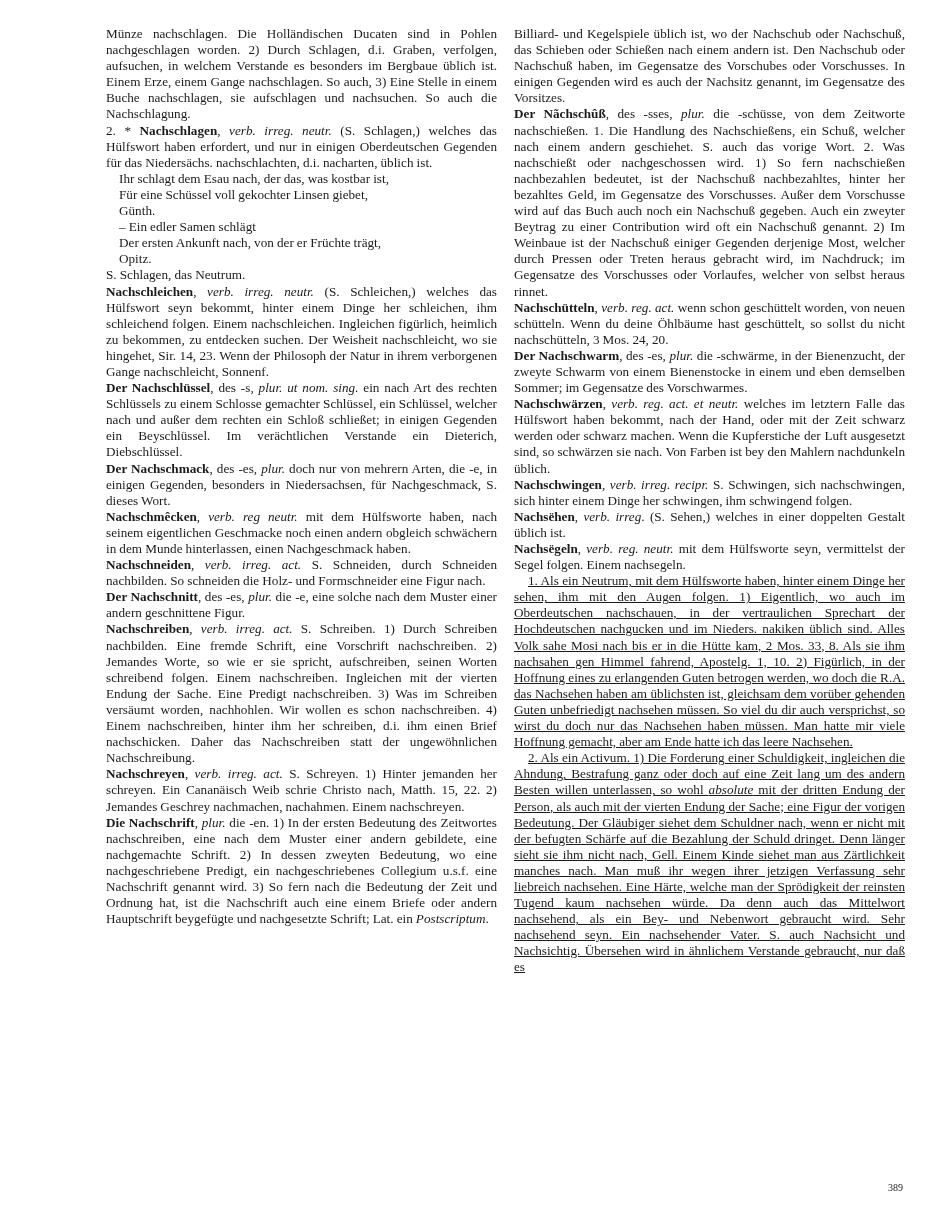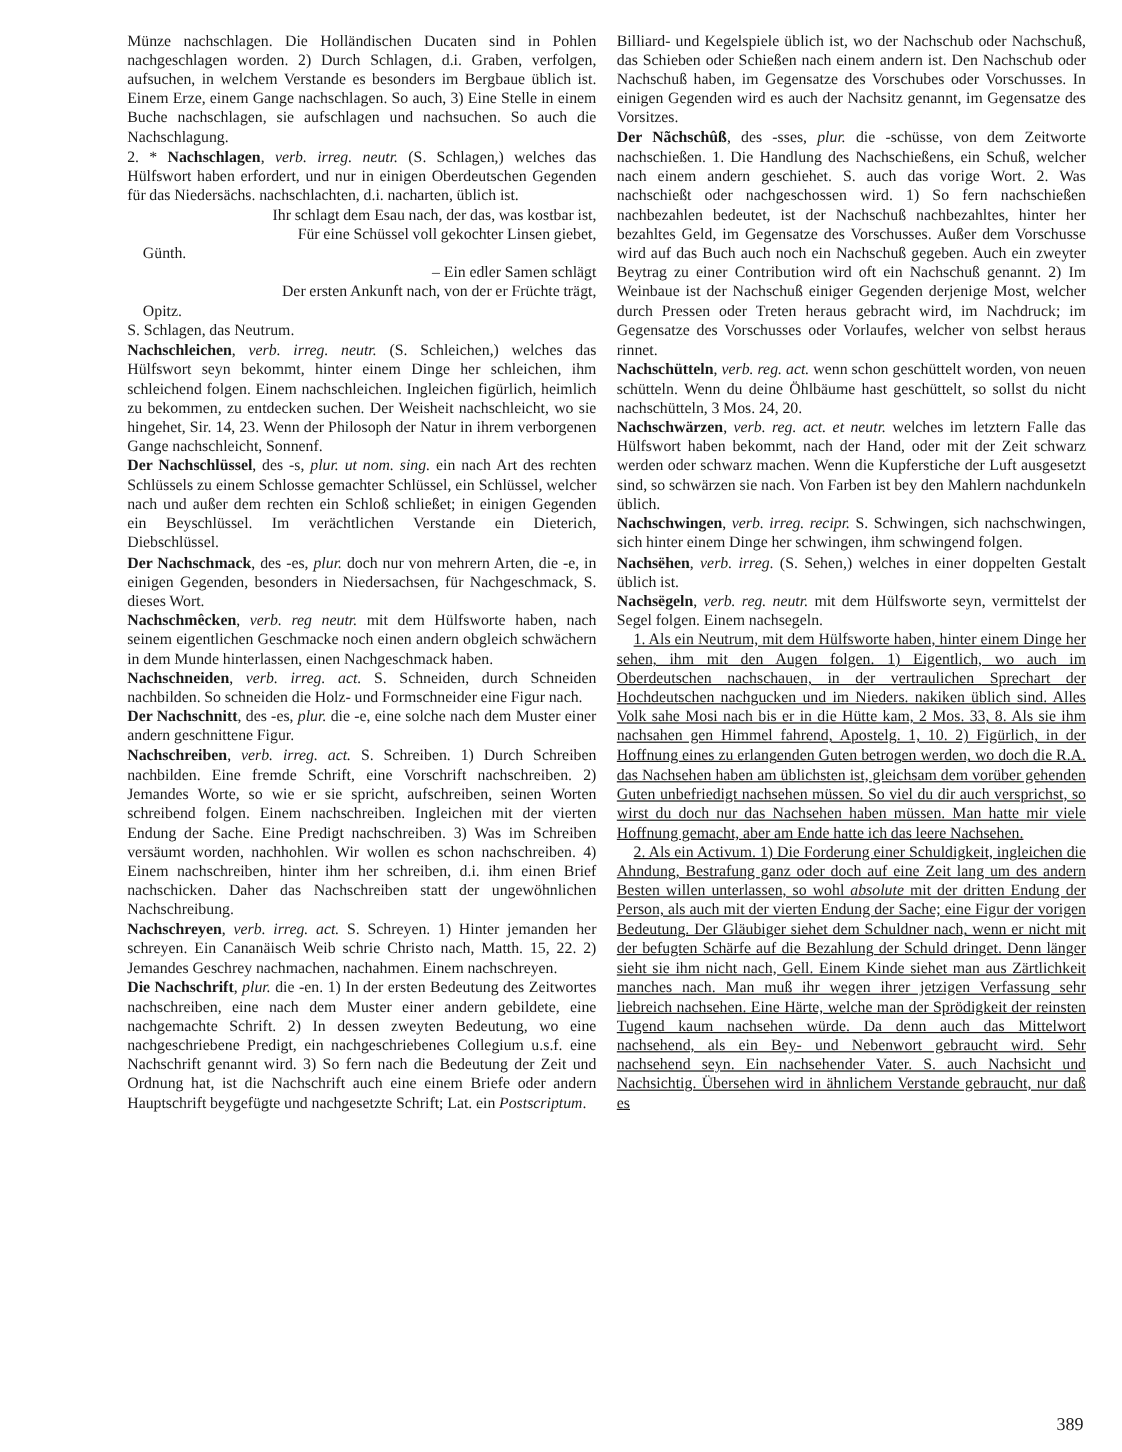--- a/index.html
+++ b/index.html
@@ -44,31 +44,31 @@
     text-indent: 14px;
     text-decoration: underline;
   }
   .bold { font-weight: bold; }
   .ital { font-style: italic; }
   .verse {
     margin: 0 0 0 13px;
     text-align: left;
   }
   .verse .vline {
-    text-align: right;
+    text-align: left;
   }
   .verse .vline.vright {
     text-align: left;
     padding-right: 2px;
   }
   .footer {
     position: absolute;
     right: 32px;
     bottom: 14px;
-    font-size: 15px;
+    font-size: 10px;
     line-height: 16px;
   }
 </style>
 </head>
 <body>
 
 <div class="page">
   <div class="columns">
     <div class="col">
         <p class="para"><span>Münze nachschlagen. Die Holländischen Ducaten sind in Pohlen nachgeschlagen worden. 2) Durch Schlagen, d.i. Graben, verfolgen, aufsuchen, in welchem Verstande es besonders im Bergbaue üblich ist. Einem Erze, einem Gange nachschlagen. So auch, 3) Eine Stelle in einem Buche nachschlagen, sie aufschlagen und nachsuchen. So auch die Nachschlagung.</span></p>
@@ -89,20 +89,21 @@
         <p class="para"><span class="bold">Nachschneiden</span><span>, </span><span class="ital">verb. irreg. act.</span><span> S. Schneiden, durch Schneiden nachbilden. So schneiden die Holz- und Formschneider eine Figur nach.</span></p>
         <p class="para"><span class="bold">Der Nachschnitt</span><span>, des -es, </span><span class="ital">plur.</span><span> die -e, eine solche nach dem Muster einer andern geschnittene Figur.</span></p>
         <p class="para"><span class="bold">Nachschreiben</span><span>, </span><span class="ital">verb. irreg. act.</span><span> S. Schreiben. 1) Durch Schreiben nachbilden. Eine fremde Schrift, eine Vorschrift nachschreiben. 2) Jemandes Worte, so wie er sie spricht, aufschreiben, seinen Worten schreibend folgen. Einem nachschreiben. Ingleichen mit der vierten Endung der Sache. Eine Predigt nachschreiben. 3) Was im Schreiben versäumt worden, nachhohlen. Wir wollen es schon nachschreiben. 4) Einem nachschreiben, hinter ihm her schreiben, d.i. ihm einen Brief nachschicken. Daher das Nachschreiben statt der ungewöhnlichen Nachschreibung.</span></p>
         <p class="para"><span class="bold">Nachschreyen</span><span>, </span><span class="ital">verb. irreg. act.</span><span> S. Schreyen. 1) Hinter jemanden her schreyen. Ein Cananäisch Weib schrie Christo nach, Matth. 15, 22. 2) Jemandes Geschrey nachmachen, nachahmen. Einem nachschreyen.</span></p>
         <p class="para"><span class="bold">Die Nachschrift</span><span>, </span><span class="ital">plur.</span><span> die -en. 1) In der ersten Bedeutung des Zeitwortes nachschreiben, eine nach dem Muster einer andern gebildete, eine nachgemachte Schrift. 2) In dessen zweyten Bedeutung, wo eine nachgeschriebene Predigt, ein nachgeschriebenes Collegium u.s.f. eine Nachschrift genannt wird. 3) So fern nach die Bedeutung der Zeit und Ordnung hat, ist die Nachschrift auch eine einem Briefe oder andern Hauptschrift beygefügte und nachgesetzte Schrift; Lat. ein </span><span class="ital">Postscriptum</span><span>.</span></p>
       </div>
     <div class="col">
         <p class="para"><span>Billiard- und Kegelspiele üblich ist, wo der Nachschub oder Nachschuß, das Schieben oder Schießen nach einem andern ist. Den Nachschub oder Nachschuß haben, im Gegensatze des Vorschubes oder Vorschusses. In einigen Gegenden wird es auch der Nachsitz genannt, im Gegensatze des Vorsitzes.</span></p>
         <p class="para"><span class="bold">Der Nãchschûß</span><span>, des -sses, </span><span class="ital">plur.</span><span> die -schüsse, von dem Zeitworte nachschießen. 1. Die Handlung des Nachschießens, ein Schuß, welcher nach einem andern geschiehet. S. auch das vorige Wort. 2. Was nachschießt oder nachgeschossen wird. 1) So fern nachschießen nachbezahlen bedeutet, ist der Nachschuß nachbezahltes, hinter her bezahltes Geld, im Gegensatze des Vorschusses. Außer dem Vorschusse wird auf das Buch auch noch ein Nachschuß gegeben. Auch ein zweyter Beytrag zu einer Contribution wird oft ein Nachschuß genannt. 2) Im Weinbaue ist der Nachschuß einiger Gegenden derjenige Most, welcher durch Pressen oder Treten heraus gebracht wird, im Nachdruck; im Gegensatze des Vorschusses oder Vorlaufes, welcher von selbst heraus rinnet.</span></p>
         <p class="para"><span class="bold">Nachschütteln</span><span>, </span><span class="ital">verb. reg. act.</span><span> wenn schon geschüttelt worden, von neuen schütteln. Wenn du deine Öhlbäume hast geschüttelt, so sollst du nicht nachschütteln, 3 Mos. 24, 20.</span></p>
+        <p class="para"><span class="bold">Der Nachschwarm</span><span>, des -es, </span><span class="ital">plur.</span><span> die -schwärme, in der Bienenzucht, der zweyte Schwarm von einem Bienenstocke in einem und eben demselben Sommer; im Gegensatze des Vorschwarmes.</span></p>
         <p class="para"><span class="bold">Nachschwärzen</span><span>, </span><span class="ital">verb. reg. act. et neutr.</span><span> welches im letztern Falle das Hülfswort haben bekommt, nach der Hand, oder mit der Zeit schwarz werden oder schwarz machen. Wenn die Kupferstiche der Luft ausgesetzt sind, so schwärzen sie nach. Von Farben ist bey den Mahlern nachdunkeln üblich.</span></p>
         <p class="para"><span class="bold">Nachschwingen</span><span>, </span><span class="ital">verb. irreg. recipr.</span><span> S. Schwingen, sich nachschwingen, sich hinter einem Dinge her schwingen, ihm schwingend folgen.</span></p>
         <p class="para"><span class="bold">Nachsëhen</span><span>, </span><span class="ital">verb. irreg</span><span>. (S. Sehen,) welches in einer doppelten Gestalt üblich ist.</span></p>
         <p class="para"><span class="bold">Nachsëgeln</span><span>, </span><span class="ital">verb. reg. neutr.</span><span> mit dem Hülfsworte seyn, vermittelst der Segel folgen. Einem nachsegeln.</span></p>
         <p class="para indent"><span>1. Als ein Neutrum, mit dem Hülfsworte haben, hinter einem Dinge her sehen, ihm mit den Augen folgen. 1) Eigentlich, wo auch im Oberdeutschen nachschauen, in der vertraulichen Sprechart der Hochdeutschen nachgucken und im Nieders. nakiken üblich sind. Alles Volk sahe Mosi nach bis er in die Hütte kam, 2 Mos. 33, 8. Als sie ihm nachsahen gen Himmel fahrend, Apostelg. 1, 10. 2) Figürlich, in der Hoffnung eines zu erlangenden Guten betrogen werden, wo doch die R.A. das Nachsehen haben am üblichsten ist, gleichsam dem vorüber gehenden Guten unbefriedigt nachsehen müssen. So viel du dir auch versprichst, so wirst du doch nur das Nachsehen haben müssen. Man hatte mir viele Hoffnung gemacht, aber am Ende hatte ich das leere Nachsehen.</span></p>
         <p class="para indent"><span>2. Als ein Activum. 1) Die Forderung einer Schuldigkeit, ingleichen die Ahndung, Bestrafung ganz oder doch auf eine Zeit lang um des andern Besten willen unterlassen, so wohl </span><span class="ital">absolute</span><span> mit der dritten Endung der Person, als auch mit der vierten Endung der Sache; eine Figur der vorigen Bedeutung. Der Gläubiger siehet dem Schuldner nach, wenn er nicht mit der befugten Schärfe auf die Bezahlung der Schuld dringet. Denn länger sieht sie ihm nicht nach, Gell. Einem Kinde siehet man aus Zärtlichkeit manches nach. Man muß ihr wegen ihrer jetzigen Verfassung sehr liebreich nachsehen. Eine Härte, welche man der Sprödigkeit der reinsten Tugend kaum nachsehen würde. Da denn auch das Mittelwort nachsehend, als ein Bey- und Nebenwort gebraucht wird. Sehr nachsehend seyn. Ein nachsehender Vater. S. auch Nachsicht und Nachsichtig. Übersehen wird in ähnlichem Verstande gebraucht, nur daß es</span></p>
       </div>
   </div>
   <div class="footer">389</div>
 </div>

